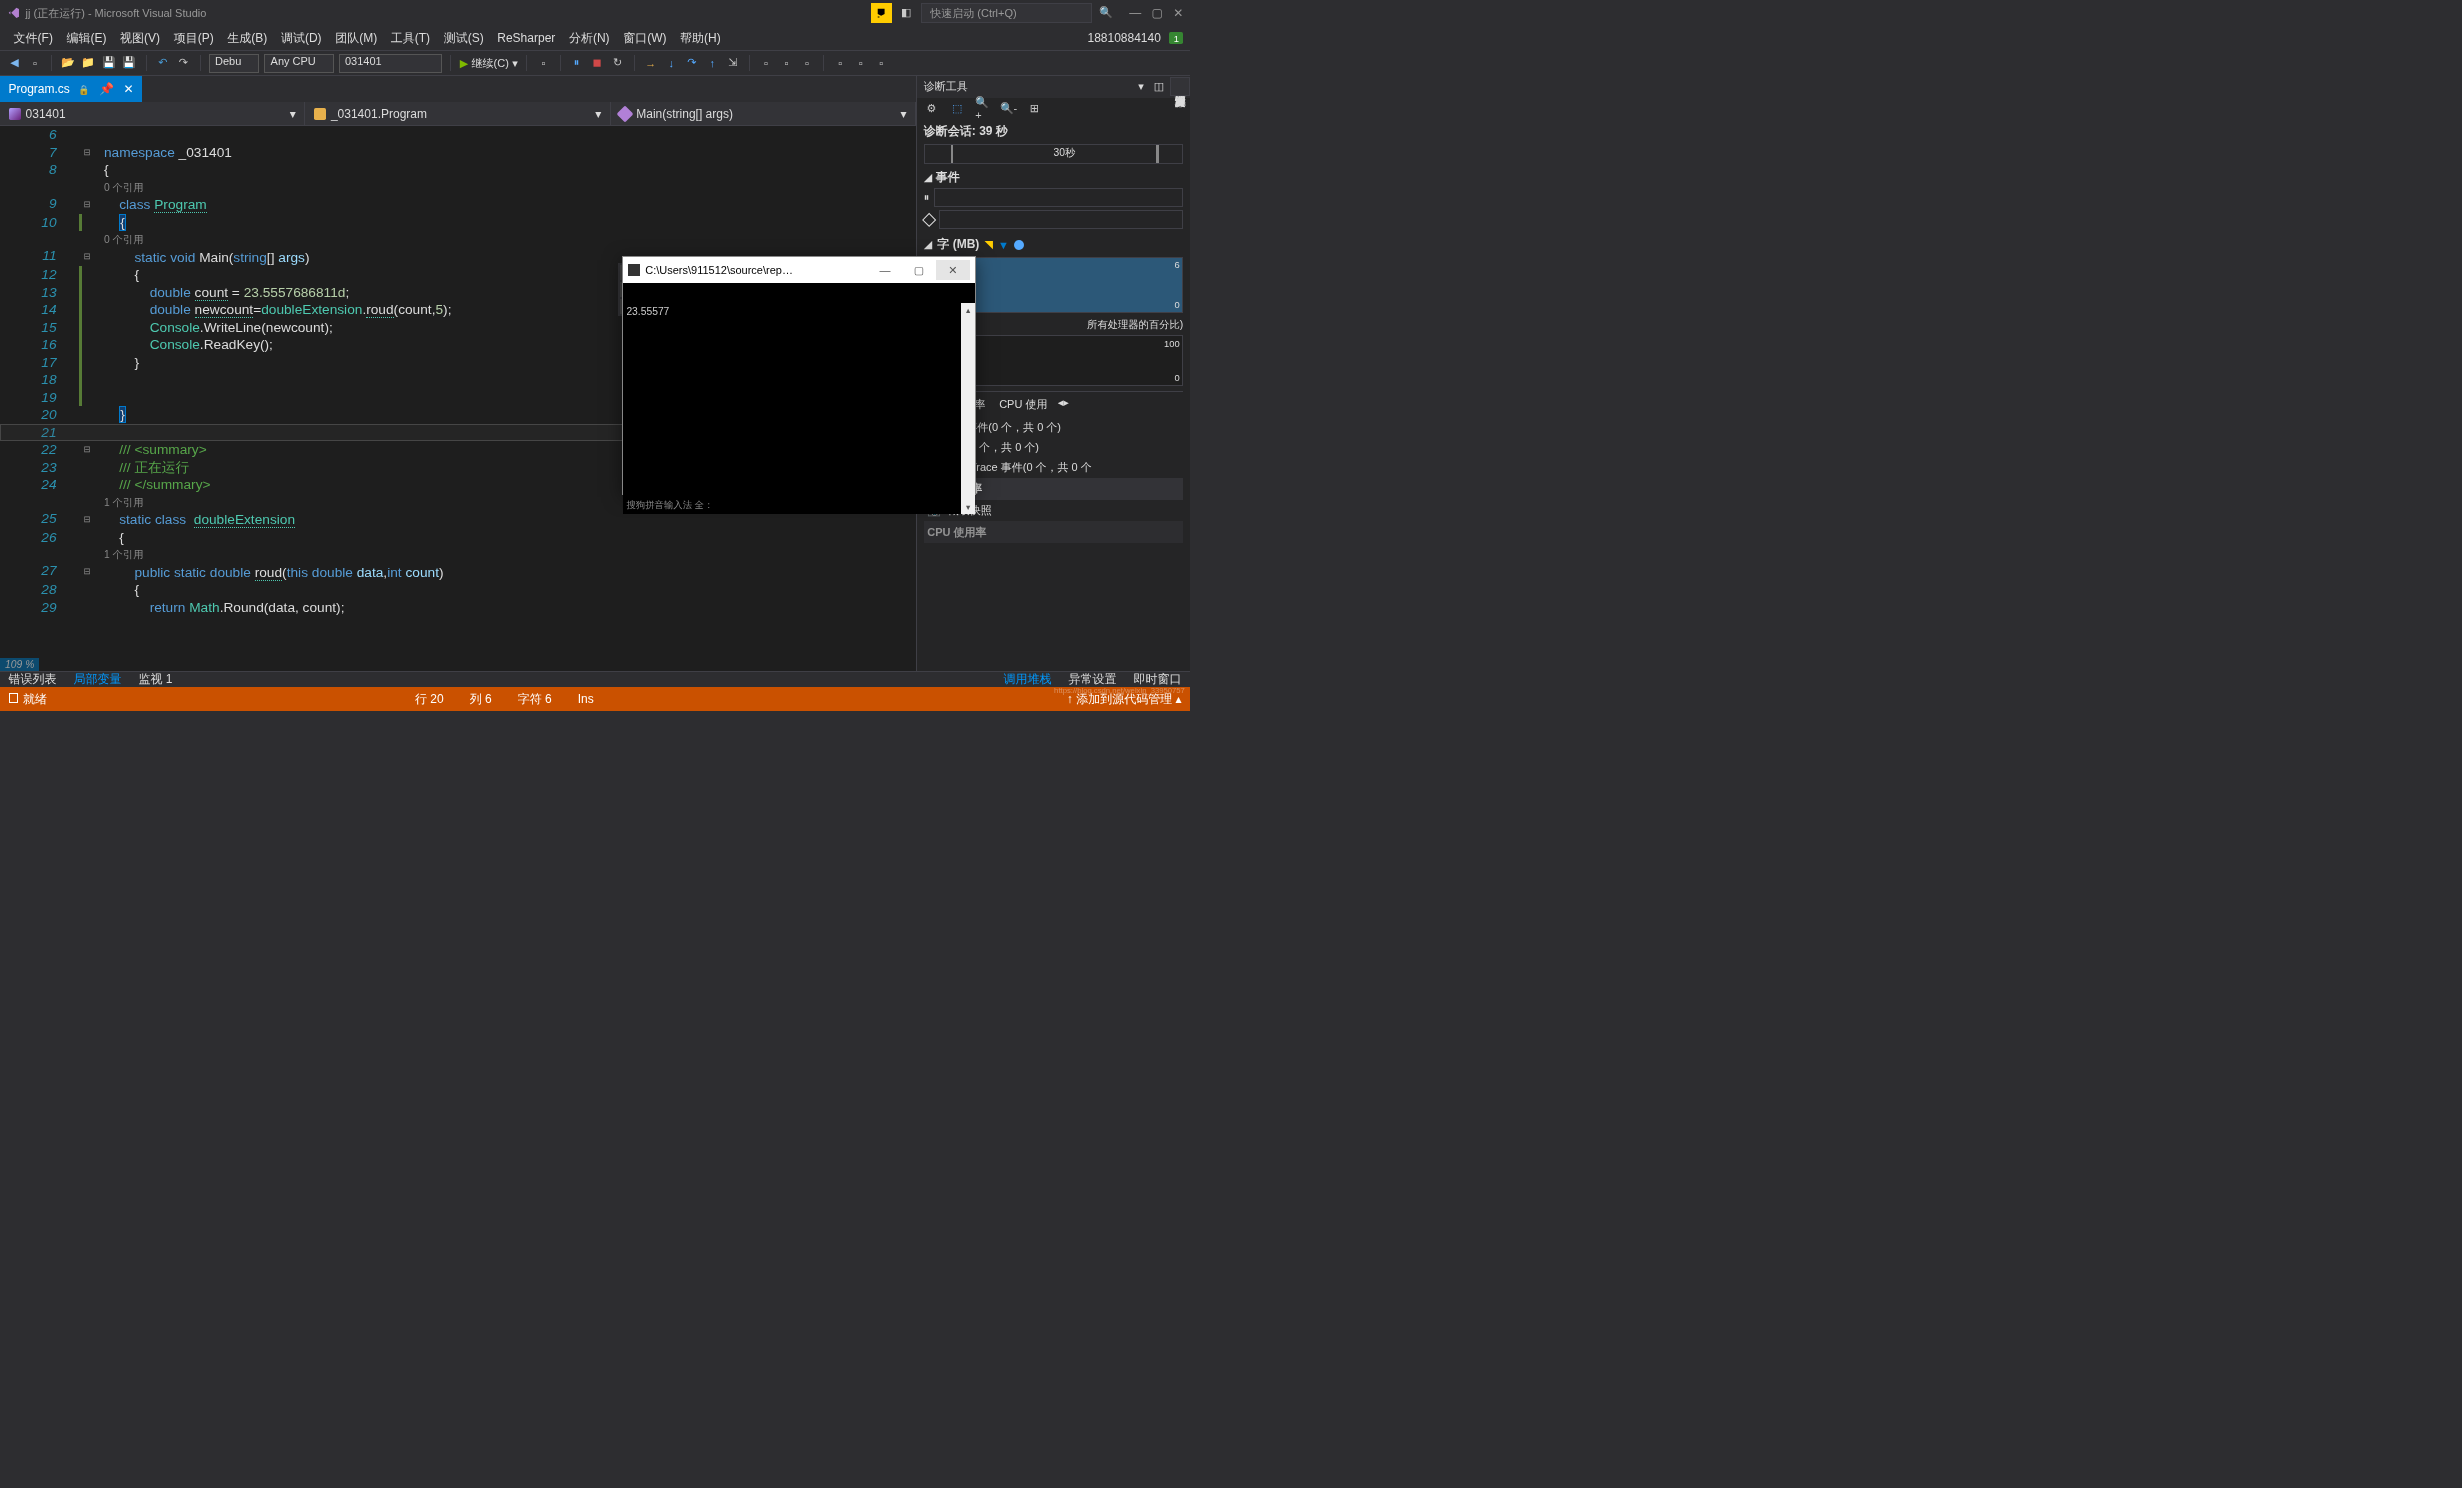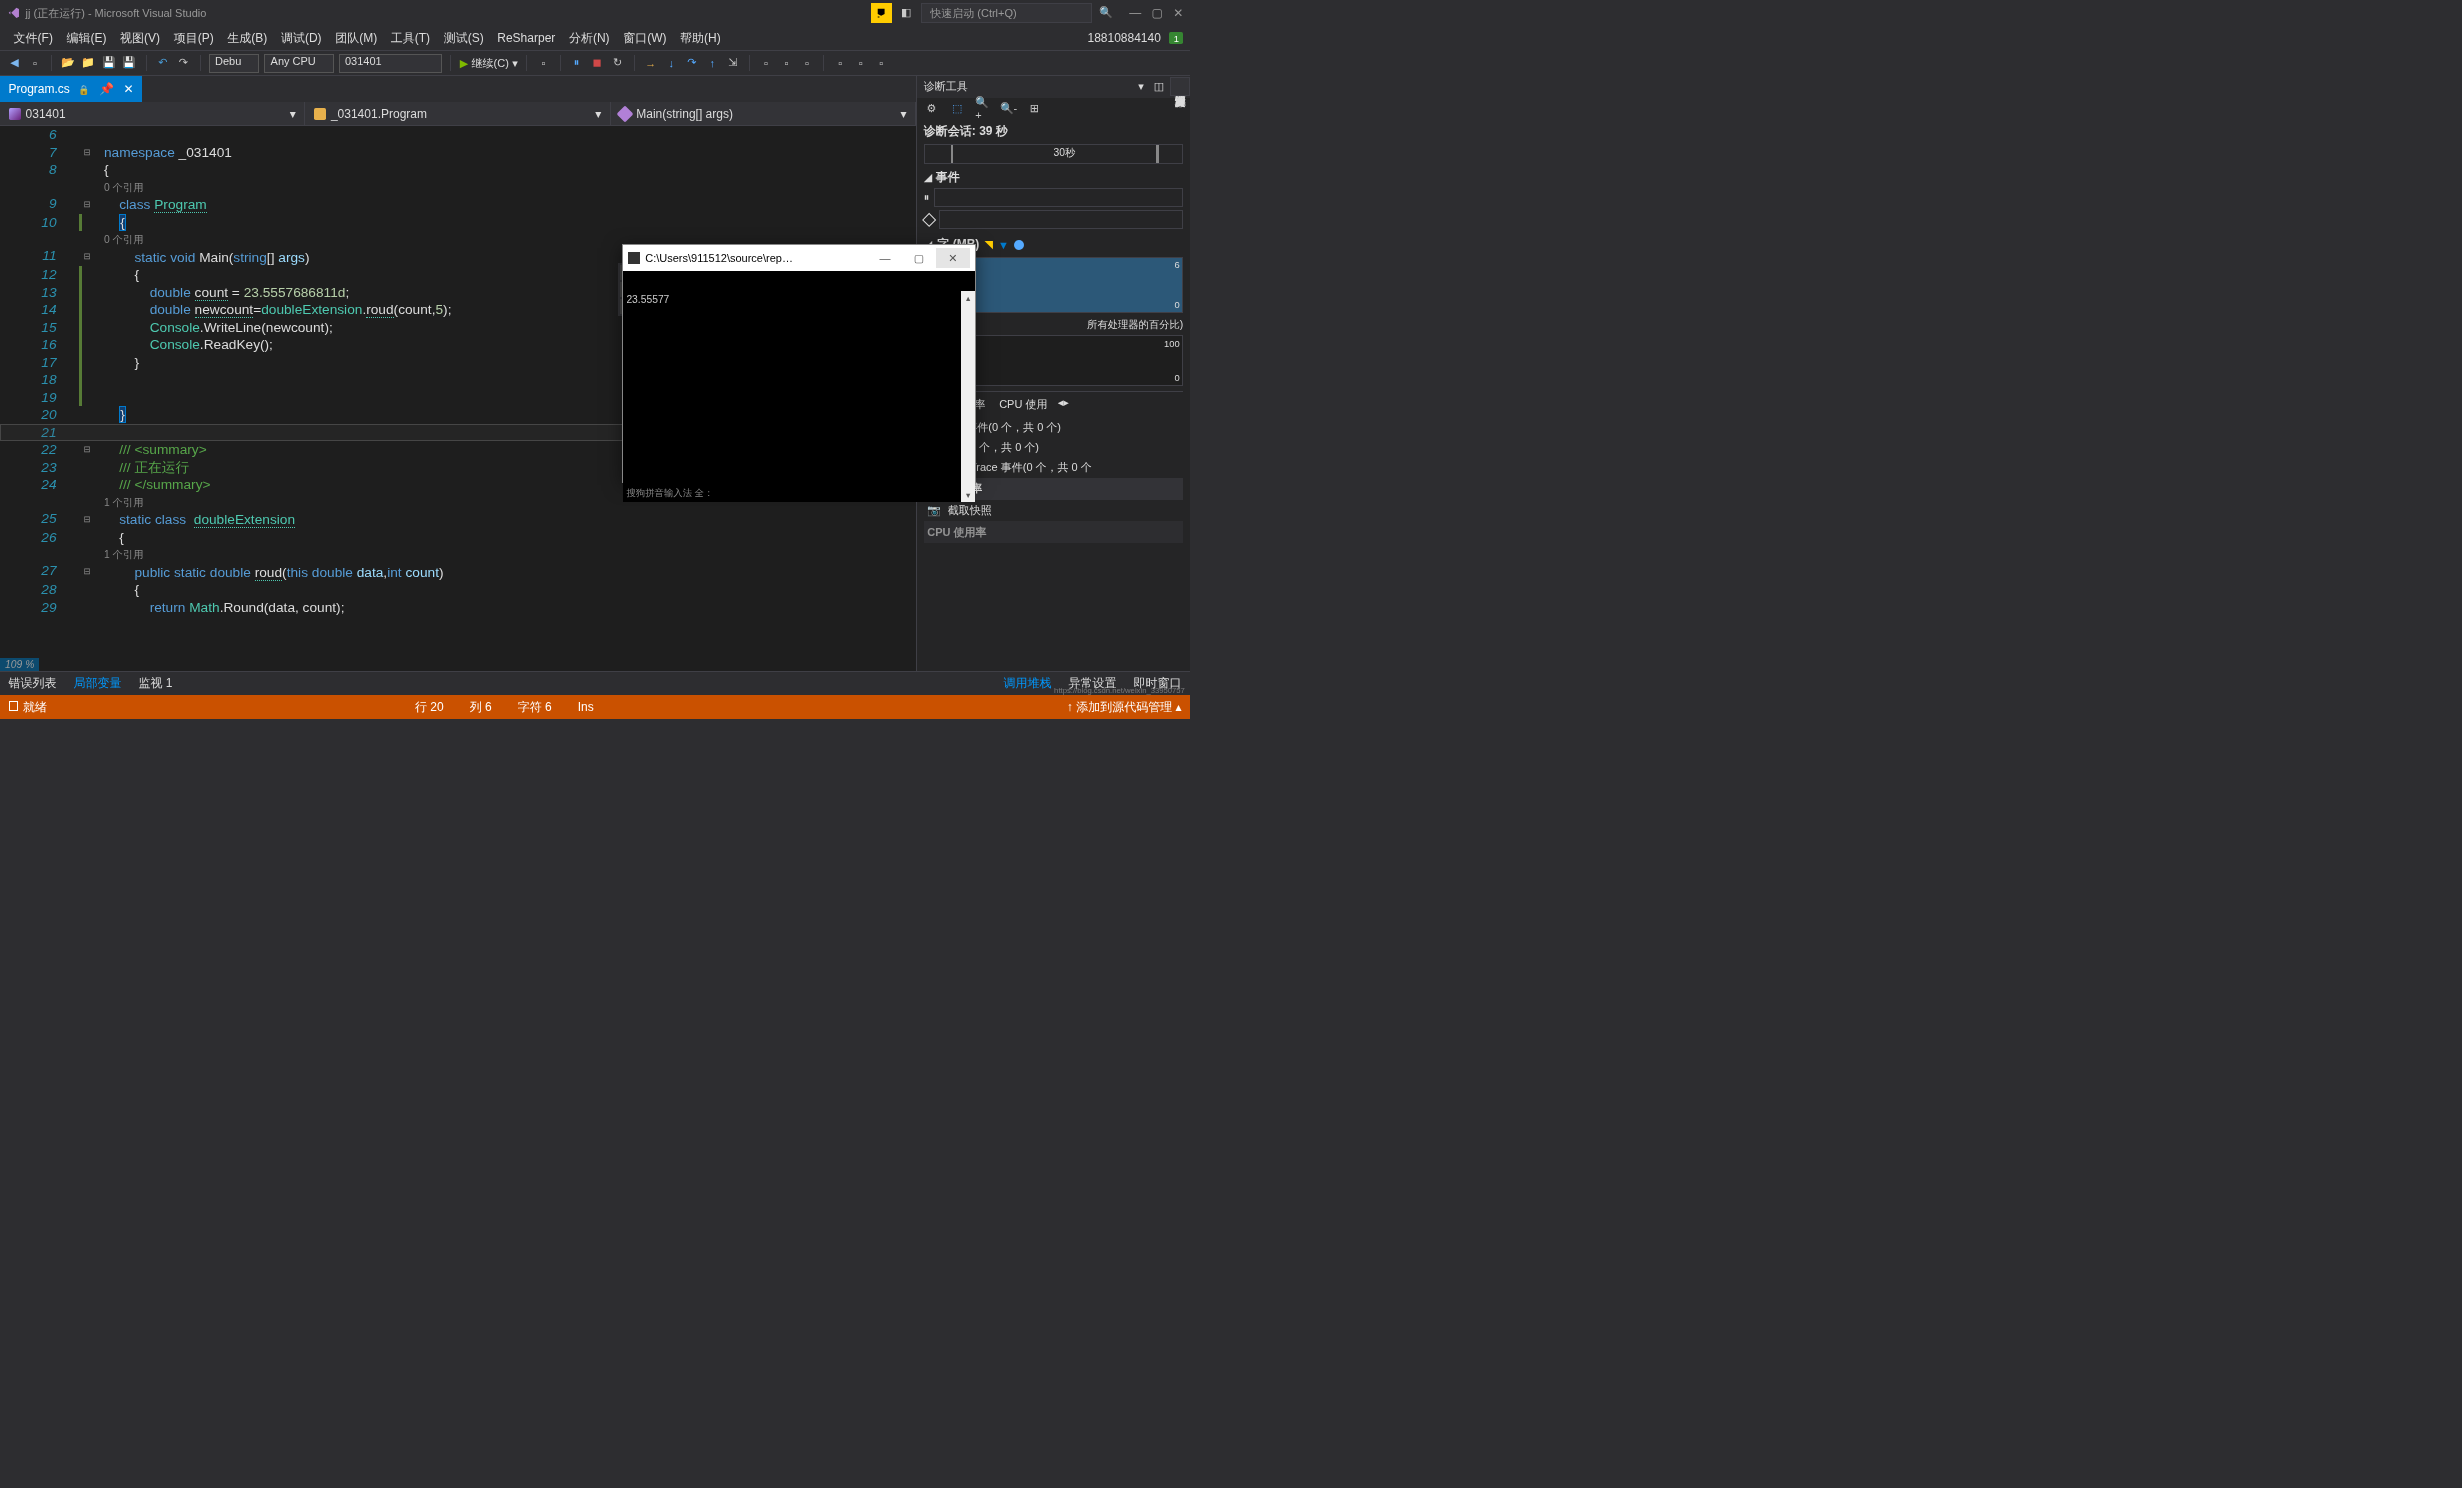--- a/index.html
+++ b/index.html
@@ -73,30 +73,30 @@
 .diag-tabs { display: flex; gap: 6.8px; padding: 3.4px 3.4px; border-top: 0.9px solid #3f3f46; font-size: 11px; overflow: hidden; white-space: nowrap; }
 .diag-tabs .dt { padding: 1.7px 3.4px; color: #dcdcdc; }
 .summary-list { font-size: 11px; }
 .summary-list .row { display: flex; align-items: center; gap: 6.8px; padding: 2.6px 3.4px; white-space: nowrap; overflow: hidden; }
 .diamond { width: 10.3px; height: 10.3px; transform: rotate(45deg); display: inline-block; }
 .diamond.gray { background: #888; }
 .diamond.red { background: #e51400; }
 .diamond.outline { border: 1.7px solid #dcdcdc; background: transparent; }
 .sec-head { font-weight: bold; padding: 3.4px; background: #333337; }
 .snap-row { display: flex; align-items: center; gap: 6.8px; padding: 3.4px; color: #dcdcdc; }
-.bottom-tabs { height: 24px; background: #2d2d30; display: flex; align-items: center; border-top: 0.9px solid #3f3f46; }
+.bottom-tabs { height: 16px; background: #2d2d30; display: flex; align-items: center; border-top: 0.9px solid #3f3f46; }
 .bottom-tabs .bt { padding: 3.4px 8.5px; color: #dcdcdc; font-size: 12px; cursor: pointer; }
 .bottom-tabs .bt.active { color: #0097fb; }
 .bottom-tabs .gap { flex: 1; }
 .statusbar { height: 24px; background: #ca5100; color: #fff; display: flex; align-items: center; padding: 0 8.5px; font-size: 12px; gap: 26px; }
 .statusbar .right { margin-left: auto; display: flex; gap: 13.7px; align-items: center; }
 .statusbar .sq { width: 9.4px; height: 9.4px; border: 1.3px solid #fff; display: inline-block; margin-right: 5.1px; }
 .watermark { position: absolute; right: 5.1px; bottom: 24px; font-size: 7.7px; color: rgba(255,255,255,0.35); }
 
-.console-window { position: absolute; top: 244px; left: 622px; width: 354px; height: 239px; background: #000; border: 0.9px solid #888; box-shadow: 0 3.4px 17px rgba(0,0,0,0.5); z-index: 100; }
+.console-window { position: absolute; top: 256px; left: 622px; width: 354px; height: 239px; background: #000; border: 0.9px solid #888; box-shadow: 0 3.4px 17px rgba(0,0,0,0.5); z-index: 100; }
 .console-titlebar { height: 26px; background: #fff; display: flex; align-items: center; padding: 0 5.1px; color: #000; font-size: 11px; }
 .console-titlebar .cicon { width: 12px; height: 12px; background: #333; margin-right: 5.1px; }
 .console-titlebar .ctitle { flex: 1; white-space: nowrap; overflow: hidden; text-overflow: ellipsis; }
 .console-titlebar .cbtn { width: 34px; height: 20.5px; display: flex; align-items: center; justify-content: center; color: #555; cursor: pointer; }
 .console-titlebar .cbtn.close-b { background: #e5e5e5; }
 .console-body { height: calc(100% - 26px); background: #000; color: #ccc; font-family: Consolas, monospace; font-size: 10.3px; padding: 1.7px 3.4px; position: relative; margin-top: 20px; }
 .console-body .scrollbar { position: absolute; right: 0; top: 0; bottom: 0; width: 13.7px; background: #f0f0f0; }
 .console-body .scrollbar .thumb-up { width: 13.7px; height: 13.7px; background: #f0f0f0; color: #555; display: flex; align-items: center; justify-content: center; font-size: 8.5px; }
 .console-body .scrollbar .thumb-down { position: absolute; bottom: 0; width: 13.7px; height: 13.7px; background: #f0f0f0; color: #555; display: flex; align-items: center; justify-content: center; font-size: 8.5px; }
 .console-status { position: absolute; bottom: 1.7px; left: 3.4px; color: #888; font-size: 9.4px; text-align: center; }

